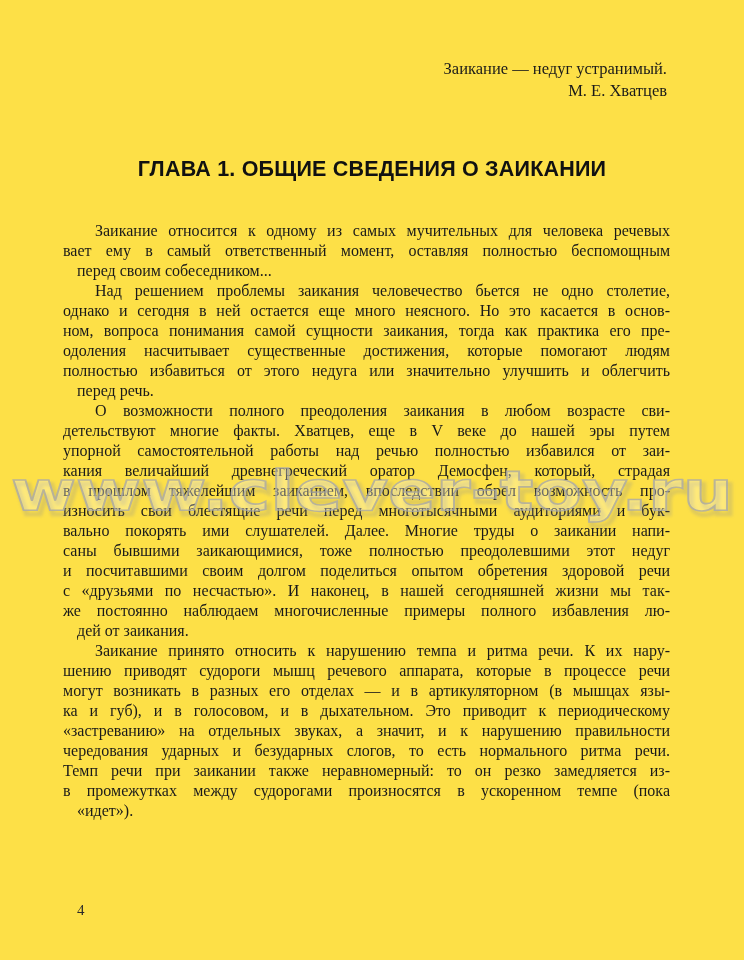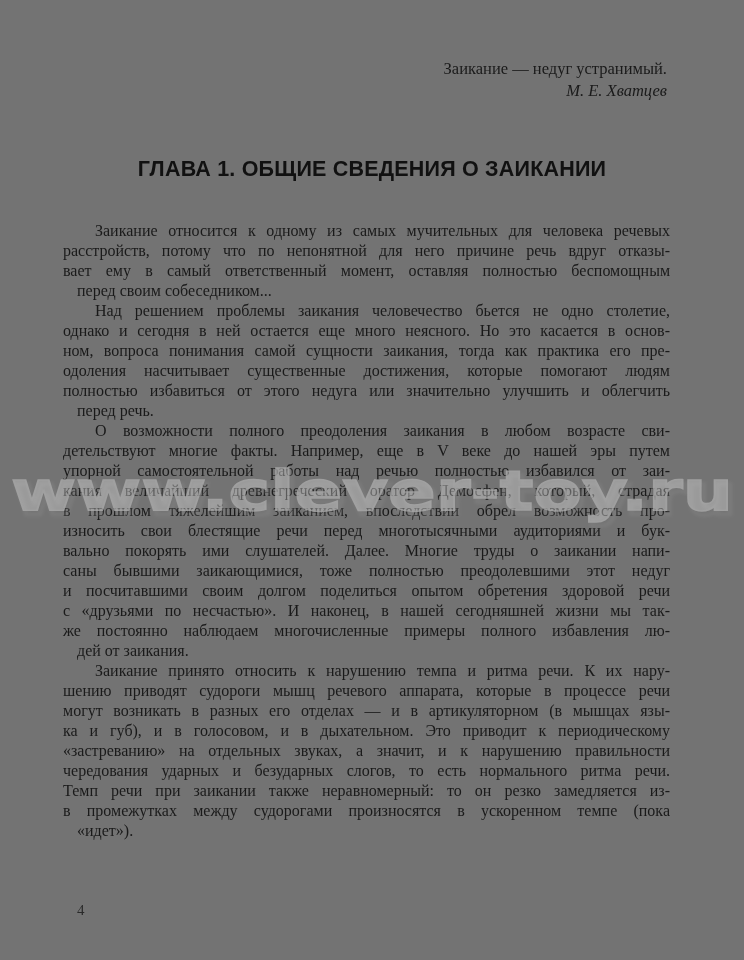--- a/index.html
+++ b/index.html
@@ -4,36 +4,35 @@
 <style>
   html, body {
     margin: 0;
     padding: 0;
     background: #ffffff;
   }
   .page {
     position: relative;
     width: 744px;
     height: 960px;
-    background: #737373;
+    background: #fde047;
     overflow: hidden;
     font-family: "Liberation Serif", serif;
     color: #1a1a1a;
   }
   .epigraph {
     position: absolute;
     top: 58px;
     right: 77px;
     text-align: right;
     font-size: 16.5px;
     line-height: 22px;
     color: #1a1a1a;
   }
   .epigraph .author {
-    font-style: italic;
   }
   .chapter-heading {
     position: absolute;
     top: 156px;
     left: 0;
     width: 744px;
     margin: 0;
     text-align: center;
     font-family: "Liberation Sans", sans-serif;
     font-weight: bold;
@@ -90,31 +89,30 @@
 
   <div class="epigraph">
     <div class="quote">Заикание — недуг устранимый.</div>
     <div class="author">М. Е. Хватцев</div>
   </div>
 
   <h1 class="chapter-heading">ГЛАВА 1. ОБЩИЕ СВЕДЕНИЯ О ЗАИКАНИИ</h1>
 
   <div class="body-text" id="body-text">
       <div class="body-line para-first">Заикание относится к одному из самых мучительных для человека речевых</div>
-      <div class="body-line">расстройств, потому что по непонятной для него причине речь вдруг отказы-</div>
       <div class="body-line">вает ему в самый ответственный момент, оставляя полностью беспомощным</div>
       <div class="body-line para-last">перед своим собеседником...</div>
       <div class="body-line para-first">Над решением проблемы заикания человечество бьется не одно столетие,</div>
       <div class="body-line">однако и сегодня в ней остается еще много неясного. Но это касается в основ-</div>
       <div class="body-line">ном, вопроса понимания самой сущности заикания, тогда как практика его пре-</div>
       <div class="body-line">одоления насчитывает существенные достижения, которые помогают людям</div>
       <div class="body-line">полностью избавиться от этого недуга или значительно улучшить и облегчить</div>
       <div class="body-line para-last">перед речь.</div>
       <div class="body-line para-first">О возможности полного преодоления заикания в любом возрасте сви-</div>
-      <div class="body-line">детельствуют многие факты. Например, еще в V веке до нашей эры путем</div>
+      <div class="body-line">детельствуют многие факты. Хватцев, еще в V веке до нашей эры путем</div>
       <div class="body-line">упорной самостоятельной работы над речью полностью избавился от заи-</div>
       <div class="body-line">кания величайший древнегреческий оратор Демосфен, который, страдая</div>
       <div class="body-line">в прошлом тяжелейшим заиканием, впоследствии обрел возможность про-</div>
       <div class="body-line">износить свои блестящие речи перед многотысячными аудиториями и бук-</div>
       <div class="body-line">вально покорять ими слушателей. Далее. Многие труды о заикании напи-</div>
       <div class="body-line">саны бывшими заикающимися, тоже полностью преодолевшими этот недуг</div>
       <div class="body-line">и посчитавшими своим долгом поделиться опытом обретения здоровой речи</div>
       <div class="body-line">с «друзьями по несчастью». И наконец, в нашей сегодняшней жизни мы так-</div>
       <div class="body-line">же постоянно наблюдаем многочисленные примеры полного избавления лю-</div>
       <div class="body-line para-last">дей от заикания.</div>

